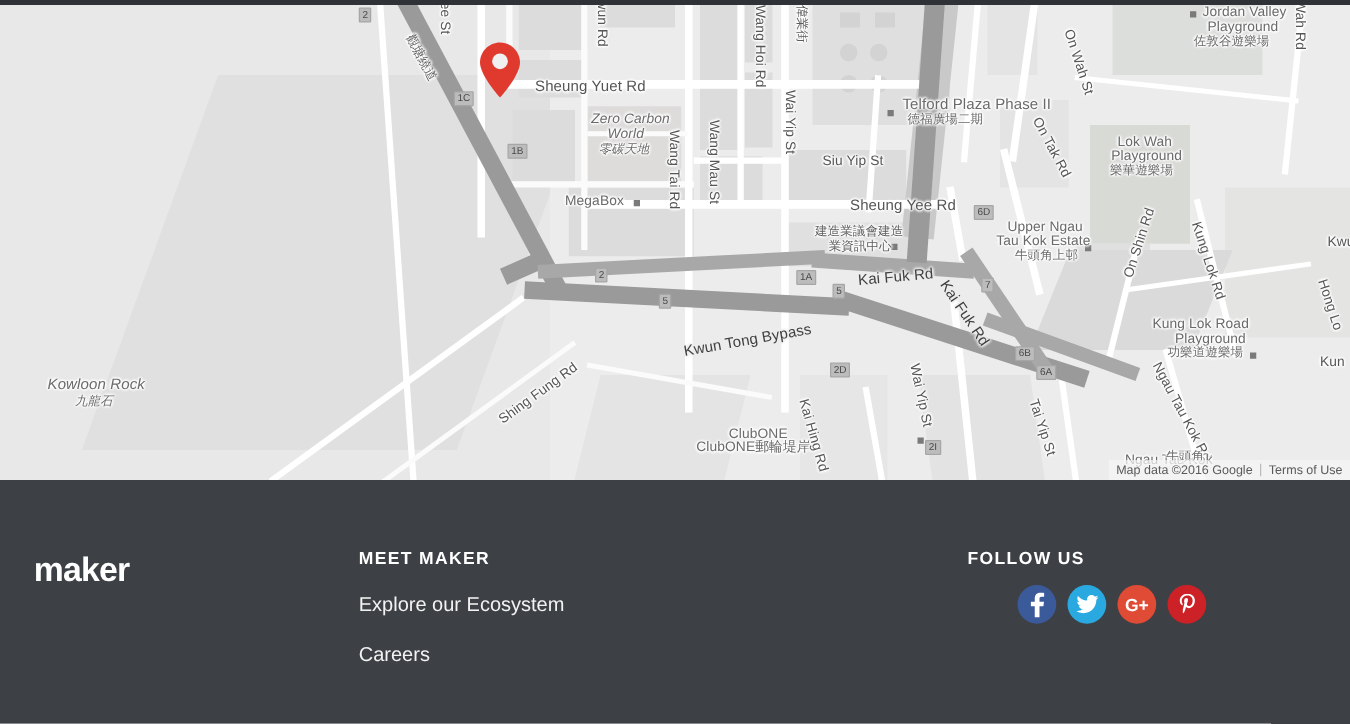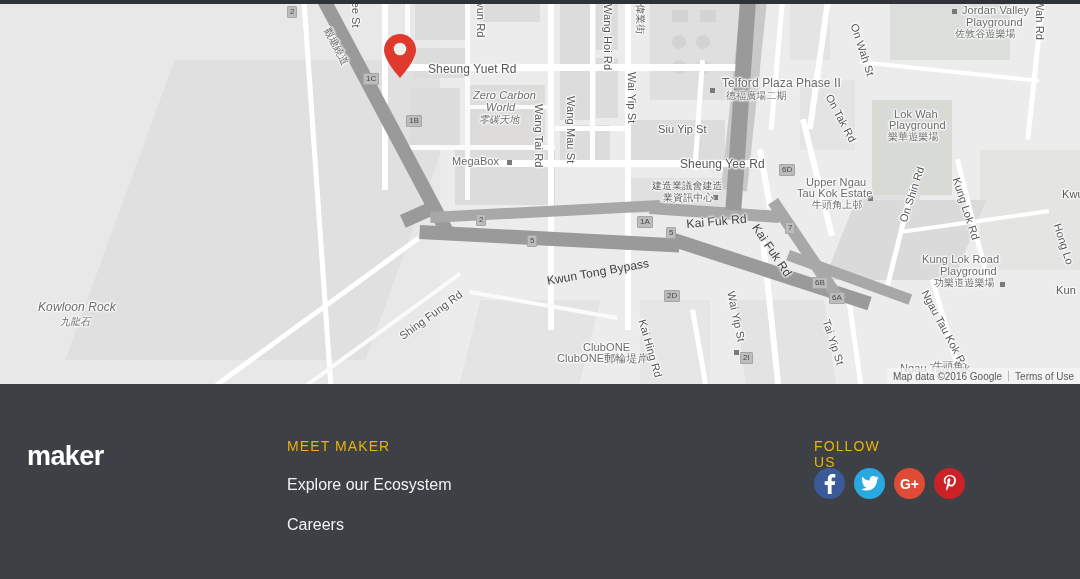--- a/index.html
+++ b/index.html
@@ -64,28 +64,28 @@
   .attrib .sep{width:1px;height:10px;background:#bbb;padding:0;}
 
   
   .footer{position:absolute;left:0;top:384px;width:1080px;height:195px;background:#3d4045;}
   .footer-inner{position:relative;width:868px;height:195px;}
 
   .brand{position:absolute;left:27px;top:57px;color:#fff;font-size:27px;font-weight:bold;
          letter-spacing:-.6px;}
 
   .col{position:absolute;top:54px;}
-  .col-head{color:#eab308;font-size:14px;font-weight:normal;letter-spacing:1.1px;}
+  .col-head{color:#ffffff;font-size:14px;font-weight:bold;letter-spacing:1.1px;}
   .col ul{list-style:none;margin:0;padding:0;}
   .col li{margin-top:22px;}
   .col a{color:#f2f2f2;text-decoration:none;font-size:16px;display:inline-block;}
 
   .col1{left:287px;}
   .col2{left:551px;}
-  .col3{left:814px;}
+  .col3{left:774px;}
 
   .social{position:absolute;left:814px;top:84px;display:flex;gap:9px;}
   .sicon{width:31px;height:31px;border-radius:50%;display:flex;align-items:center;
          justify-content:center;color:#fff;font-weight:bold;font-size:17px;cursor:pointer;}
   .sicon svg{display:block;}
 </style>
 </head>
 <body>
 
 <div class="page">

